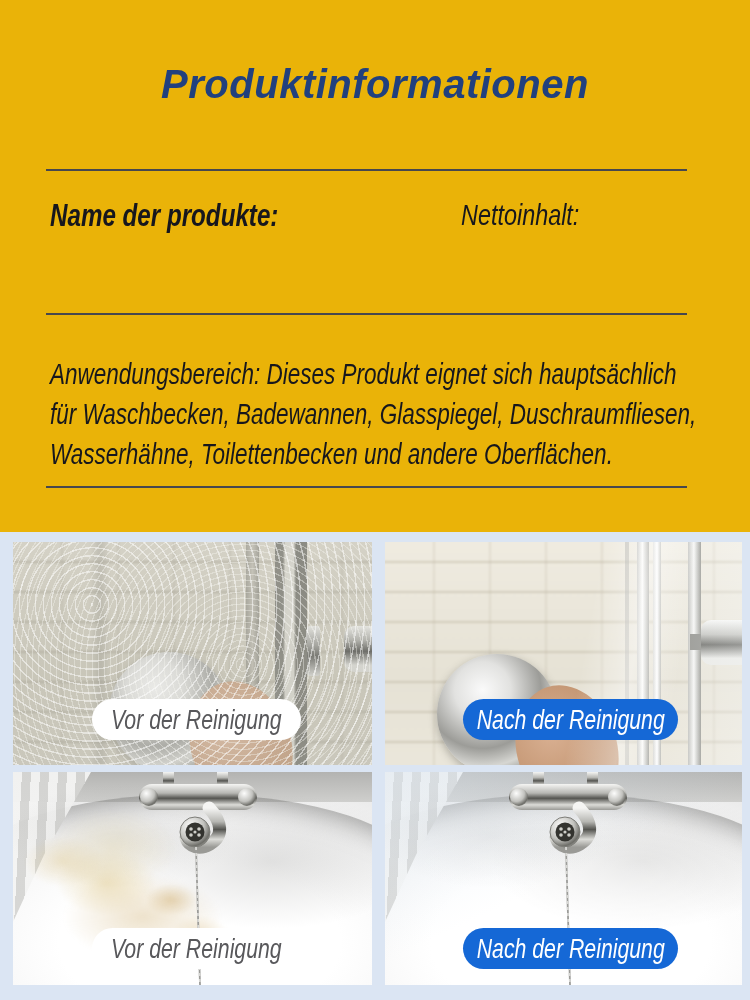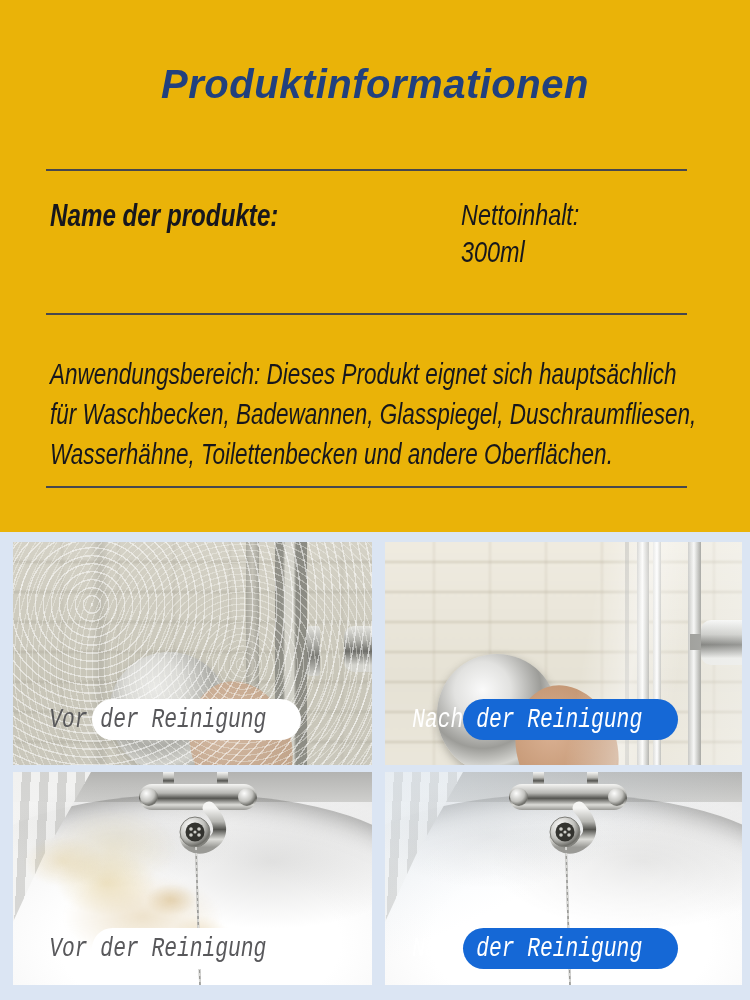--- a/index.html
+++ b/index.html
@@ -27,21 +27,21 @@
   
   .photo-section{position:absolute;left:0;top:532px;width:750px;height:468px;background:#dbe5f3;}
   .card{position:absolute;overflow:hidden;background:#cfcbc0;}
   .tl{left:13px;top:10px;width:359px;height:223px;}
   .tr{left:385px;top:10px;width:357px;height:223px;}
   .bl{left:13px;top:240px;width:359px;height:213px;background:#efefee;}
   .br{left:385px;top:240px;width:357px;height:213px;background:#f3f4f6;}
 
   
   .pill{position:absolute;top:157px;height:41px;border-radius:21px;z-index:6;
-        display:flex;align-items:center;justify-content:flex-end;font-family:Liberation Mono, monospace;}
+        display:flex;align-items:center;justify-content:center;}
   .pill .cond{font-size:28px;transform:scaleX(.76);transform-origin:50% 50%;}
   .pill-white{background:#ffffff;width:209px;left:79px;}
   .pill-white .cond{color:#58585b;}
   .pill-blue{background:#1568d6;width:215px;left:78px;}
   .pill-blue .cond{color:#ffffff;}
   .bl .pill,.br .pill{top:156px;}
 
   
   .wall{position:absolute;inset:-8px;}
   .before-wall{background:
@@ -124,21 +124,20 @@
   <h1 class="title">Produktinformationen</h1>
 
   <div class="hr hr1"></div>
 
   <div class="info-left">
     <div class="iline"><span class="cond">Name der produkte:</span></div>
   </div>
 
   <div class="info-right">
     <div class="iline"><span class="cond">Nettoinhalt:</span></div>
-    <div class="iline"><span class="cond">300ml</span></div>
   </div>
 
   <div class="hr hr2"></div>
 
   <div class="usage">
     <div class="uline"><span class="cond">Anwendungsbereich: Dieses Produkt eignet sich hauptsächlich</span></div>
     <div class="uline"><span class="cond">für Waschbecken, Badewannen, Glasspiegel, Duschraumfliesen,</span></div>
     <div class="uline"><span class="cond">Wasserhähne, Toilettenbecken und andere Oberflächen.</span></div>
   </div>
 

